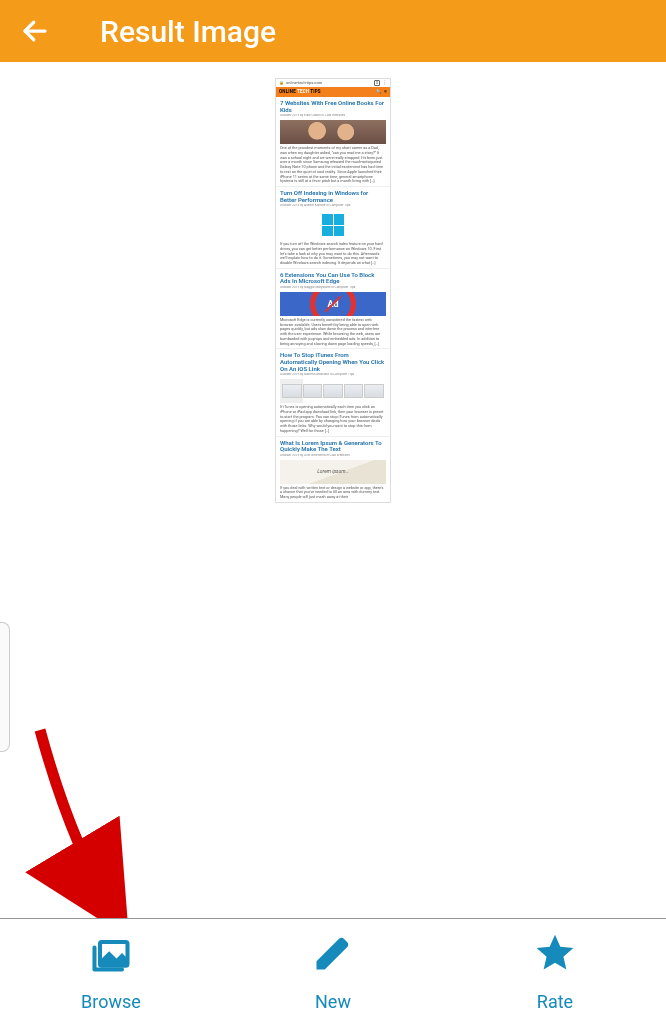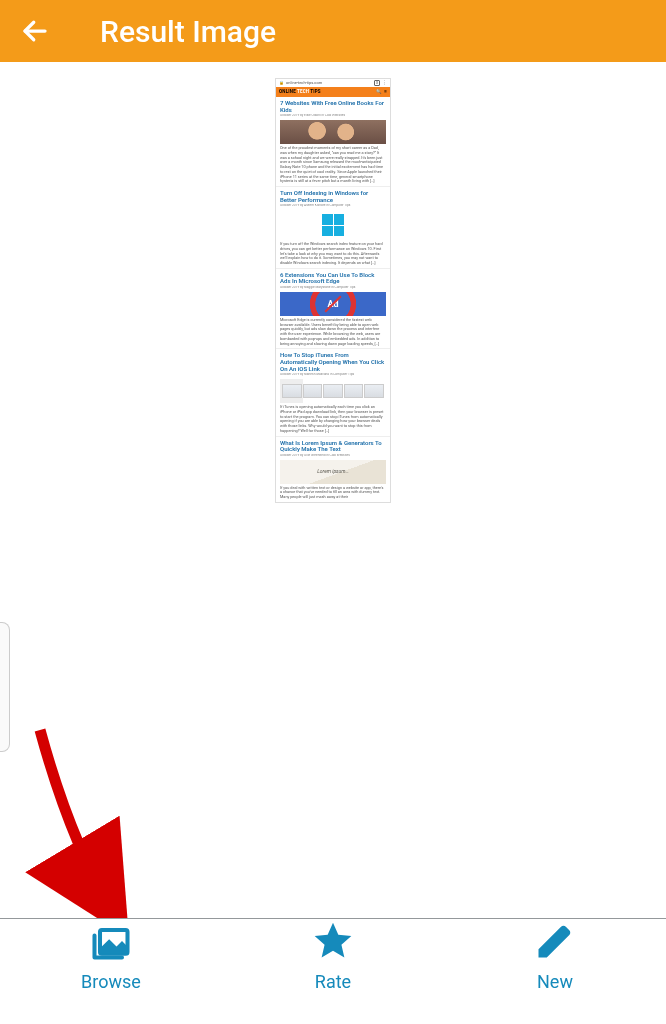--- a/index.html
+++ b/index.html
@@ -121,21 +121,22 @@
   .bottombar {
     height: 106px;
     border-top: 1px solid #94989b;
     display:flex;
   }
   .baction {
     flex:1;
     display:flex;
     flex-direction:column;
     align-items:center;
-    gap:8px;
+    justify-content:center;
+    gap:16px;
     cursor:pointer;
     color:#158abb;
   }
   .baction .lbl { font-size:18px; font-weight:400;}
 </style>
 </head>
 <body>
 
 <div class="appbar">
   <div class="back">
@@ -232,23 +233,23 @@
   <div class="baction">
     <svg width="44" height="44" viewBox="0 0 24 24" fill="none" stroke="#158abb" stroke-width="2.2" stroke-linejoin="round">
       <rect x="6" y="6" width="15" height="13" rx="1"></rect>
       <polyline points="3 9 3 21 18 21" stroke-linecap="round"></polyline>
       <path d="M6 16 L11 11 L15 15 L18 12 L21 15 L21 19 L6 19 Z" fill="#158abb" stroke="none"></path>
     </svg>
     <span class="lbl">Browse</span>
   </div>
   <div class="baction">
     <svg width="44" height="44" viewBox="0 0 24 24" fill="#158abb">
+      <path d="M3 21 L3 16.5 L15.3 4.2 C16 3.5 17.2 3.5 17.9 4.2 L19.8 6.1 C20.5 6.8 20.5 8 19.8 8.7 L7.5 21 Z"></path>
+    </svg>
+    <span class="lbl">New</span>
+  </div>
+  <div class="baction">
+    <svg width="44" height="44" viewBox="0 0 24 24" fill="#158abb">
       <path d="M12 2 L14.9 8.6 L22 9.3 L16.6 14 L18.2 21 L12 17.3 L5.8 21 L7.4 14 L2 9.3 L9.1 8.6 Z"></path>
     </svg>
     <span class="lbl">Rate</span>
   </div>
-  <div class="baction">
-    <svg width="44" height="44" viewBox="0 0 24 24" fill="#158abb">
-      <path d="M3 21 L3 16.5 L15.3 4.2 C16 3.5 17.2 3.5 17.9 4.2 L19.8 6.1 C20.5 6.8 20.5 8 19.8 8.7 L7.5 21 Z"></path>
-    </svg>
-    <span class="lbl">New</span>
-  </div>
 </div>
 
 </body></html>

